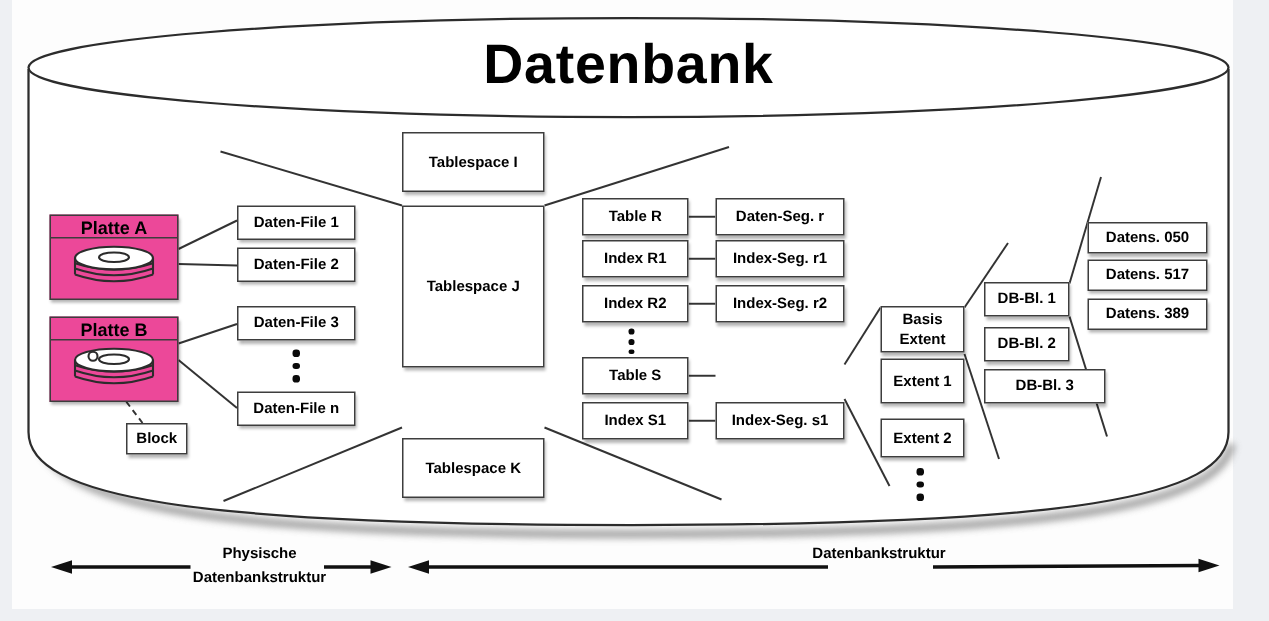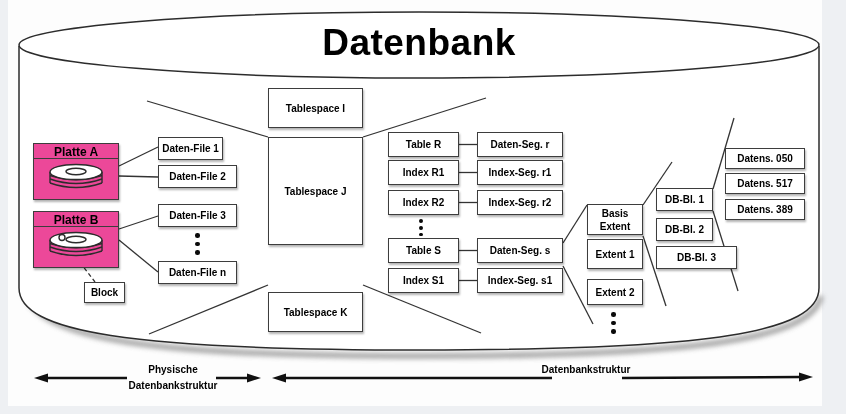--- a/index.html
+++ b/index.html
@@ -143,21 +143,21 @@
           <ellipse cx="32" cy="10" rx="26" ry="7.5"></ellipse>
           <ellipse cx="32" cy="9.5" rx="10" ry="3.2"></ellipse>
           <circle cx="18" cy="7.5" r="3"></circle>
         </g>
       </svg>
     </div>
   </div>
 
   <div class="box" style="left:84px;top:282px;width:41px;height:21px">Block</div>
 
-  <div class="box" style="left:158px;top:137px;width:65px;height:23px">Daten-File 1</div>
+  <div class="box" style="left:158px;top:137px;width:79px;height:23px">Daten-File 1</div>
   <div class="box" style="left:158px;top:165px;width:79px;height:23px">Daten-File 2</div>
   <div class="box" style="left:158px;top:204px;width:79px;height:23px">Daten-File 3</div>
   <div class="dots" style="left:195px;top:231px">
     <div class="dot"></div>
       <div class="dot"></div>
       <div class="dot"></div>
   </div>
   <div class="box" style="left:158px;top:261px;width:79px;height:23px">Daten-File n</div>
 
   <div class="box" style="left:268px;top:88px;width:95px;height:40px">Tablespace I</div>
@@ -173,21 +173,20 @@
   <div class="box" style="left:388px;top:190px;width:71px;height:25px">Index R2</div>
   <div class="box" style="left:477px;top:190px;width:86px;height:25px">Index-Seg. r2</div>
 
   <div class="dots small" style="left:419px;top:218px">
     <div class="dot"></div>
       <div class="dot"></div>
       <div class="dot"></div>
   </div>
 
   <div class="box" style="left:388px;top:238px;width:71px;height:25px">Table S</div>
-  <div class="box" style="left:477px;top:238px;width:86px;height:25px">Daten-Seg. s</div>
 
   <div class="box" style="left:388px;top:268px;width:71px;height:25px">Index S1</div>
   <div class="box" style="left:477px;top:268px;width:86px;height:25px">Index-Seg. s1</div>
 
   <div class="box wrap" style="left:587px;top:204px;width:56px;height:31px">Basis Extent</div>
   <div class="box" style="left:587px;top:239px;width:56px;height:30px">Extent 1</div>
   <div class="box" style="left:587px;top:279px;width:56px;height:26px">Extent 2</div>
   <div class="dots" style="left:611px;top:310px">
     <div class="dot"></div>
       <div class="dot"></div>

